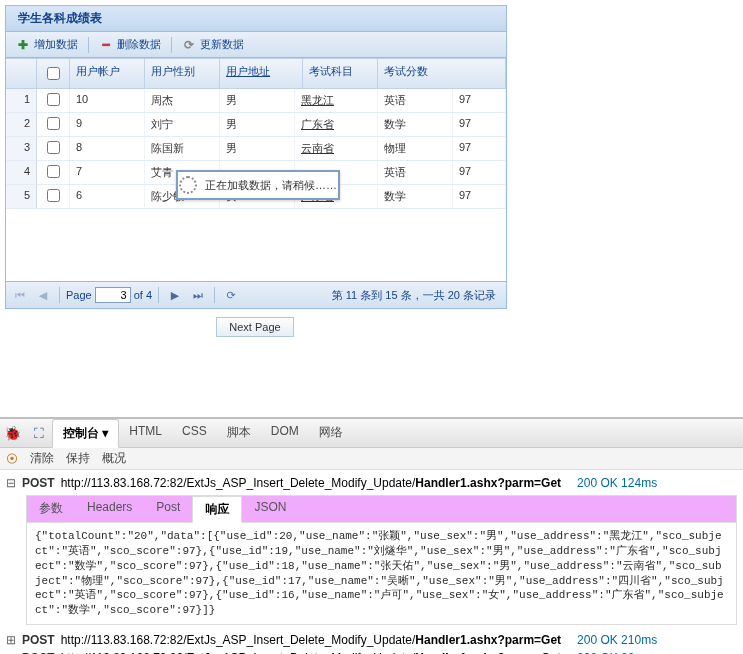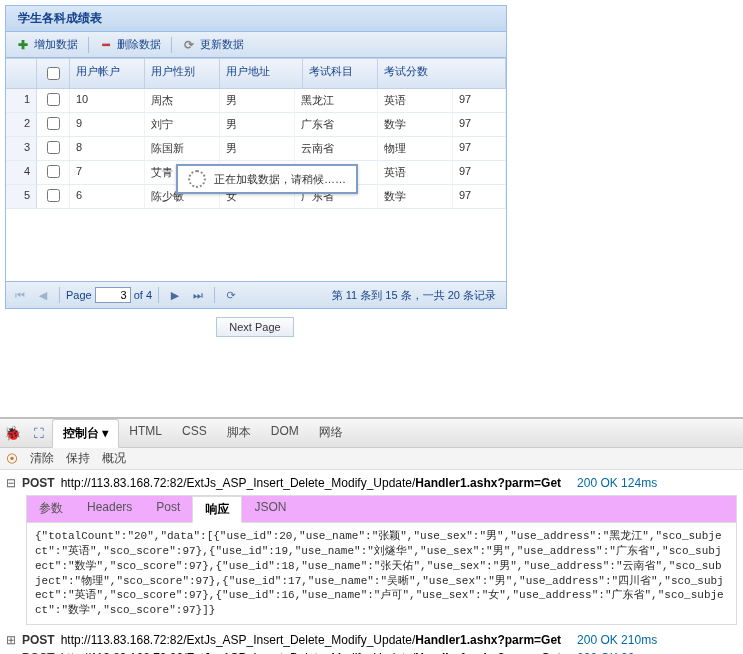--- a/index.html
+++ b/index.html
@@ -75,21 +75,21 @@
     border-right: 1px solid #c0d0e7;
     padding: 5px 6px;
     overflow: hidden;
     white-space: nowrap;
   }
   .col-numb { width: 18px; text-align: right; color: #777; }
   .col-chk  { width: 20px; text-align: center; }
   .col-acct { width: 62px; }
   .col-name { width: 62px; }
   .col-sex  { width: 62px; }
-  .col-addr { width: 70px; }
+  .col-addr { width: 70px; text-decoration: underline; }
   .col-subj { width: 62px; }
   .col-score{ flex: 1; }
   .grid-body .row {
     display: flex;
     border-bottom: 1px solid #e4ecf6;
   }
   .grid-body .cell {
     padding: 4px 6px;
     border-right: 1px solid #eef3fa;
     color: #333;
@@ -136,24 +136,24 @@
     border: 1px solid #7e9dc7;
     padding: 1px 3px;
     font-size: 11px;
   }
   .pagebar .spacer { flex: 1; }
   .pagebar .status { padding-right: 6px; }
 
   .mask-msg {
     position: absolute;
     left: 170px;
-    top: 158px;
+    top: 164px;
     background: #fff;
     border: 2px solid #7e9dc7;
-    padding: 4px 10px;
+    padding: 4px 1px;
     color: #333;
     box-shadow: 0 1px 3px rgba(0,0,0,0.2);
     display: flex;
     align-items: center;
     gap: 8px;
   }
   .spinner {
     width: 14px;
     height: 14px;
     border: 2px dotted #888;

